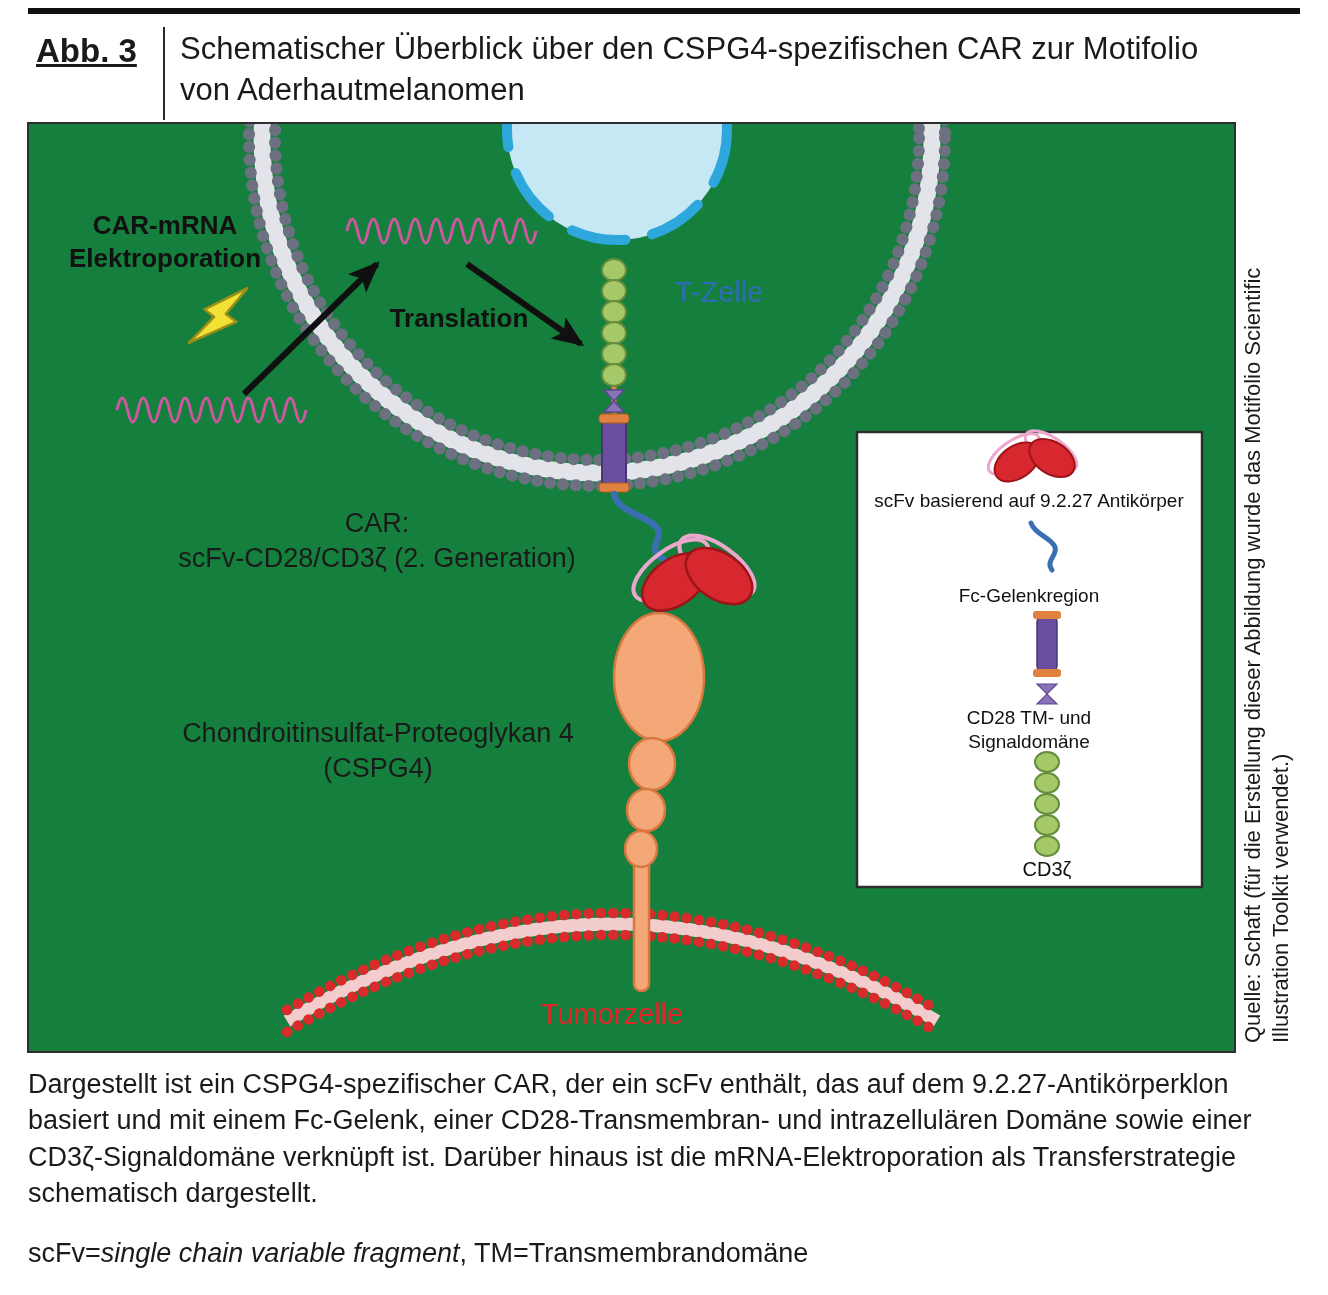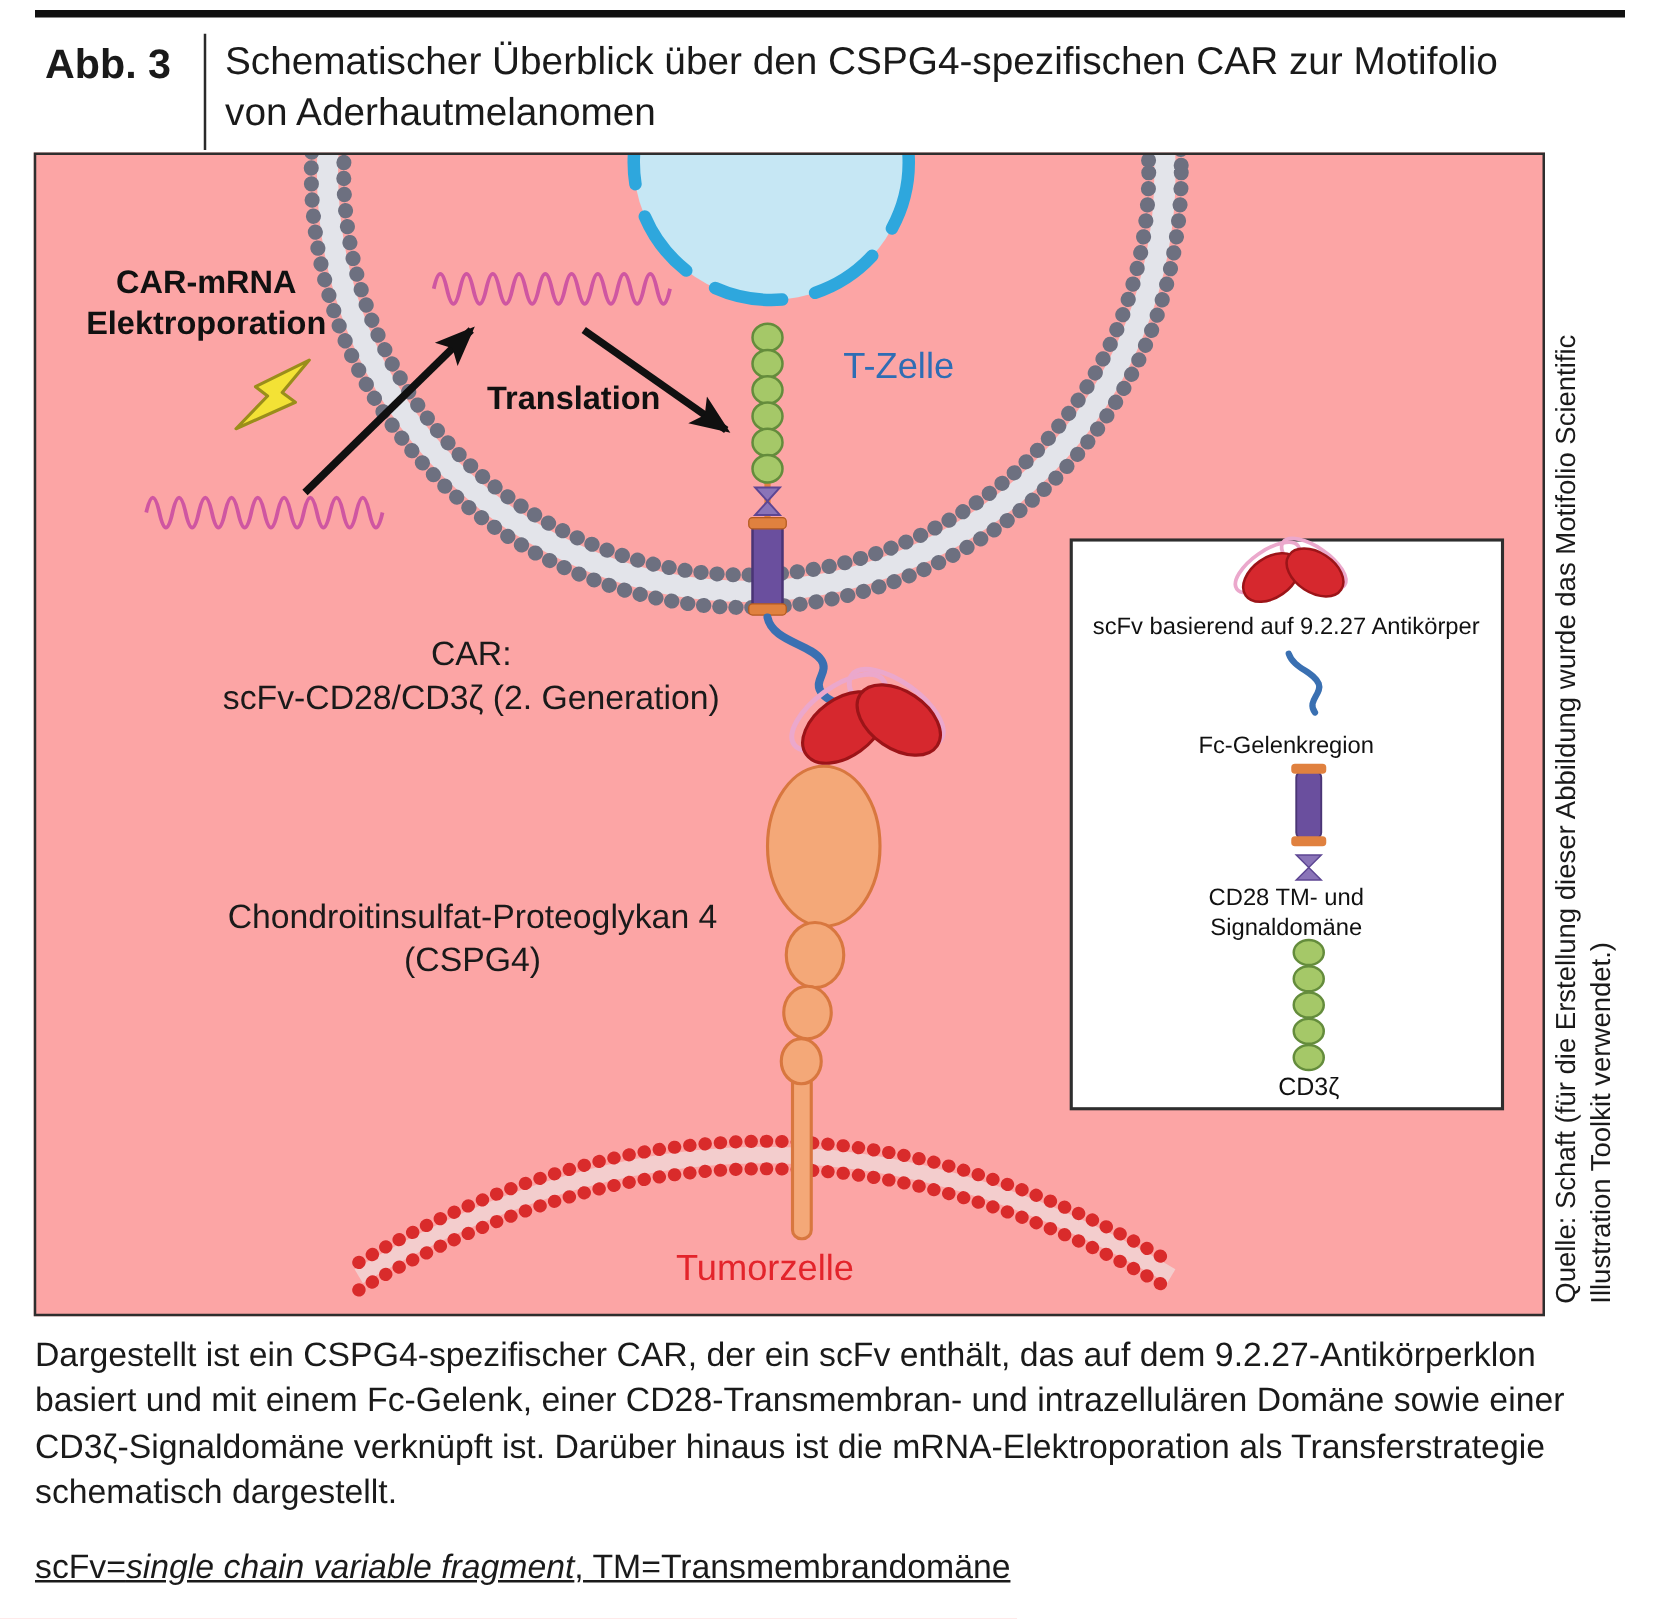--- a/index.html
+++ b/index.html
@@ -3,34 +3,34 @@
 <meta charset="utf-8">
 <style>
   * { box-sizing: border-box; }
   html, body { margin: 0; padding: 0; }
   body {
     width: 1328px; height: 1295px; position: relative;
     background: #ffffff; color: #1a1a1a;
     font-family: "Liberation Sans", sans-serif;
   }
   .top-rule { position: absolute; left: 28px; top: 8px; width: 1272px; height: 6px; background: #101010; }
-  .fig-label { position: absolute; left: 36px; top: 32px; font-size: 33px; font-weight: bold; }
+  .fig-label { position: absolute; left: 36px; top: 32px; font-size: 33px; font-weight: bold; text-decoration: underline; }
   .header-divider { position: absolute; left: 163px; top: 27px; width: 2px; height: 93px; background: #2a2a2a; }
   .fig-title { position: absolute; left: 180px; top: 28px; width: 1045px; font-size: 31px; line-height: 1.33; }
   .figure-box {
     position: absolute; left: 27px; top: 122px; width: 1209px; height: 931px;
-    border: 2px solid #2e2e2e; background: #fca5a5; overflow: hidden;
+    border: 2px solid #2e2e2e; background: #15803d; overflow: hidden;
   }
   .figure-box svg { position: absolute; left: 0; top: 0; }
   .source-note {
     position: absolute; left: 862px; top: 610px; width: 810px; height: 56px;
     transform: rotate(-90deg); font-size: 22px; line-height: 28px; color: #1a1a1a;
   }
   .caption { position: absolute; left: 28px; top: 1066px; width: 1225px; font-size: 27px; line-height: 1.35; margin: 0; }
-  .footnote { position: absolute; left: 28px; top: 1238px; width: 1225px; font-size: 27px; margin: 0; text-decoration: underline; }
+  .footnote { position: absolute; left: 28px; top: 1238px; width: 1225px; font-size: 27px; margin: 0; }
   text { font-family: "Liberation Sans", sans-serif; }
   .t-bold  { font-weight: bold; font-size: 26px; fill: #111; }
   .t-plain { font-size: 27px; fill: #1a1a1a; }
   .t-blue  { font-size: 29px; fill: #2e6db4; }
   .t-red   { font-size: 29px; fill: #e3242b; }
   .t-leg   { font-size: 19px; fill: #111; }
   .t-leg2  { font-size: 20px; fill: #111; }
 </style>
 </head>
 <body>

